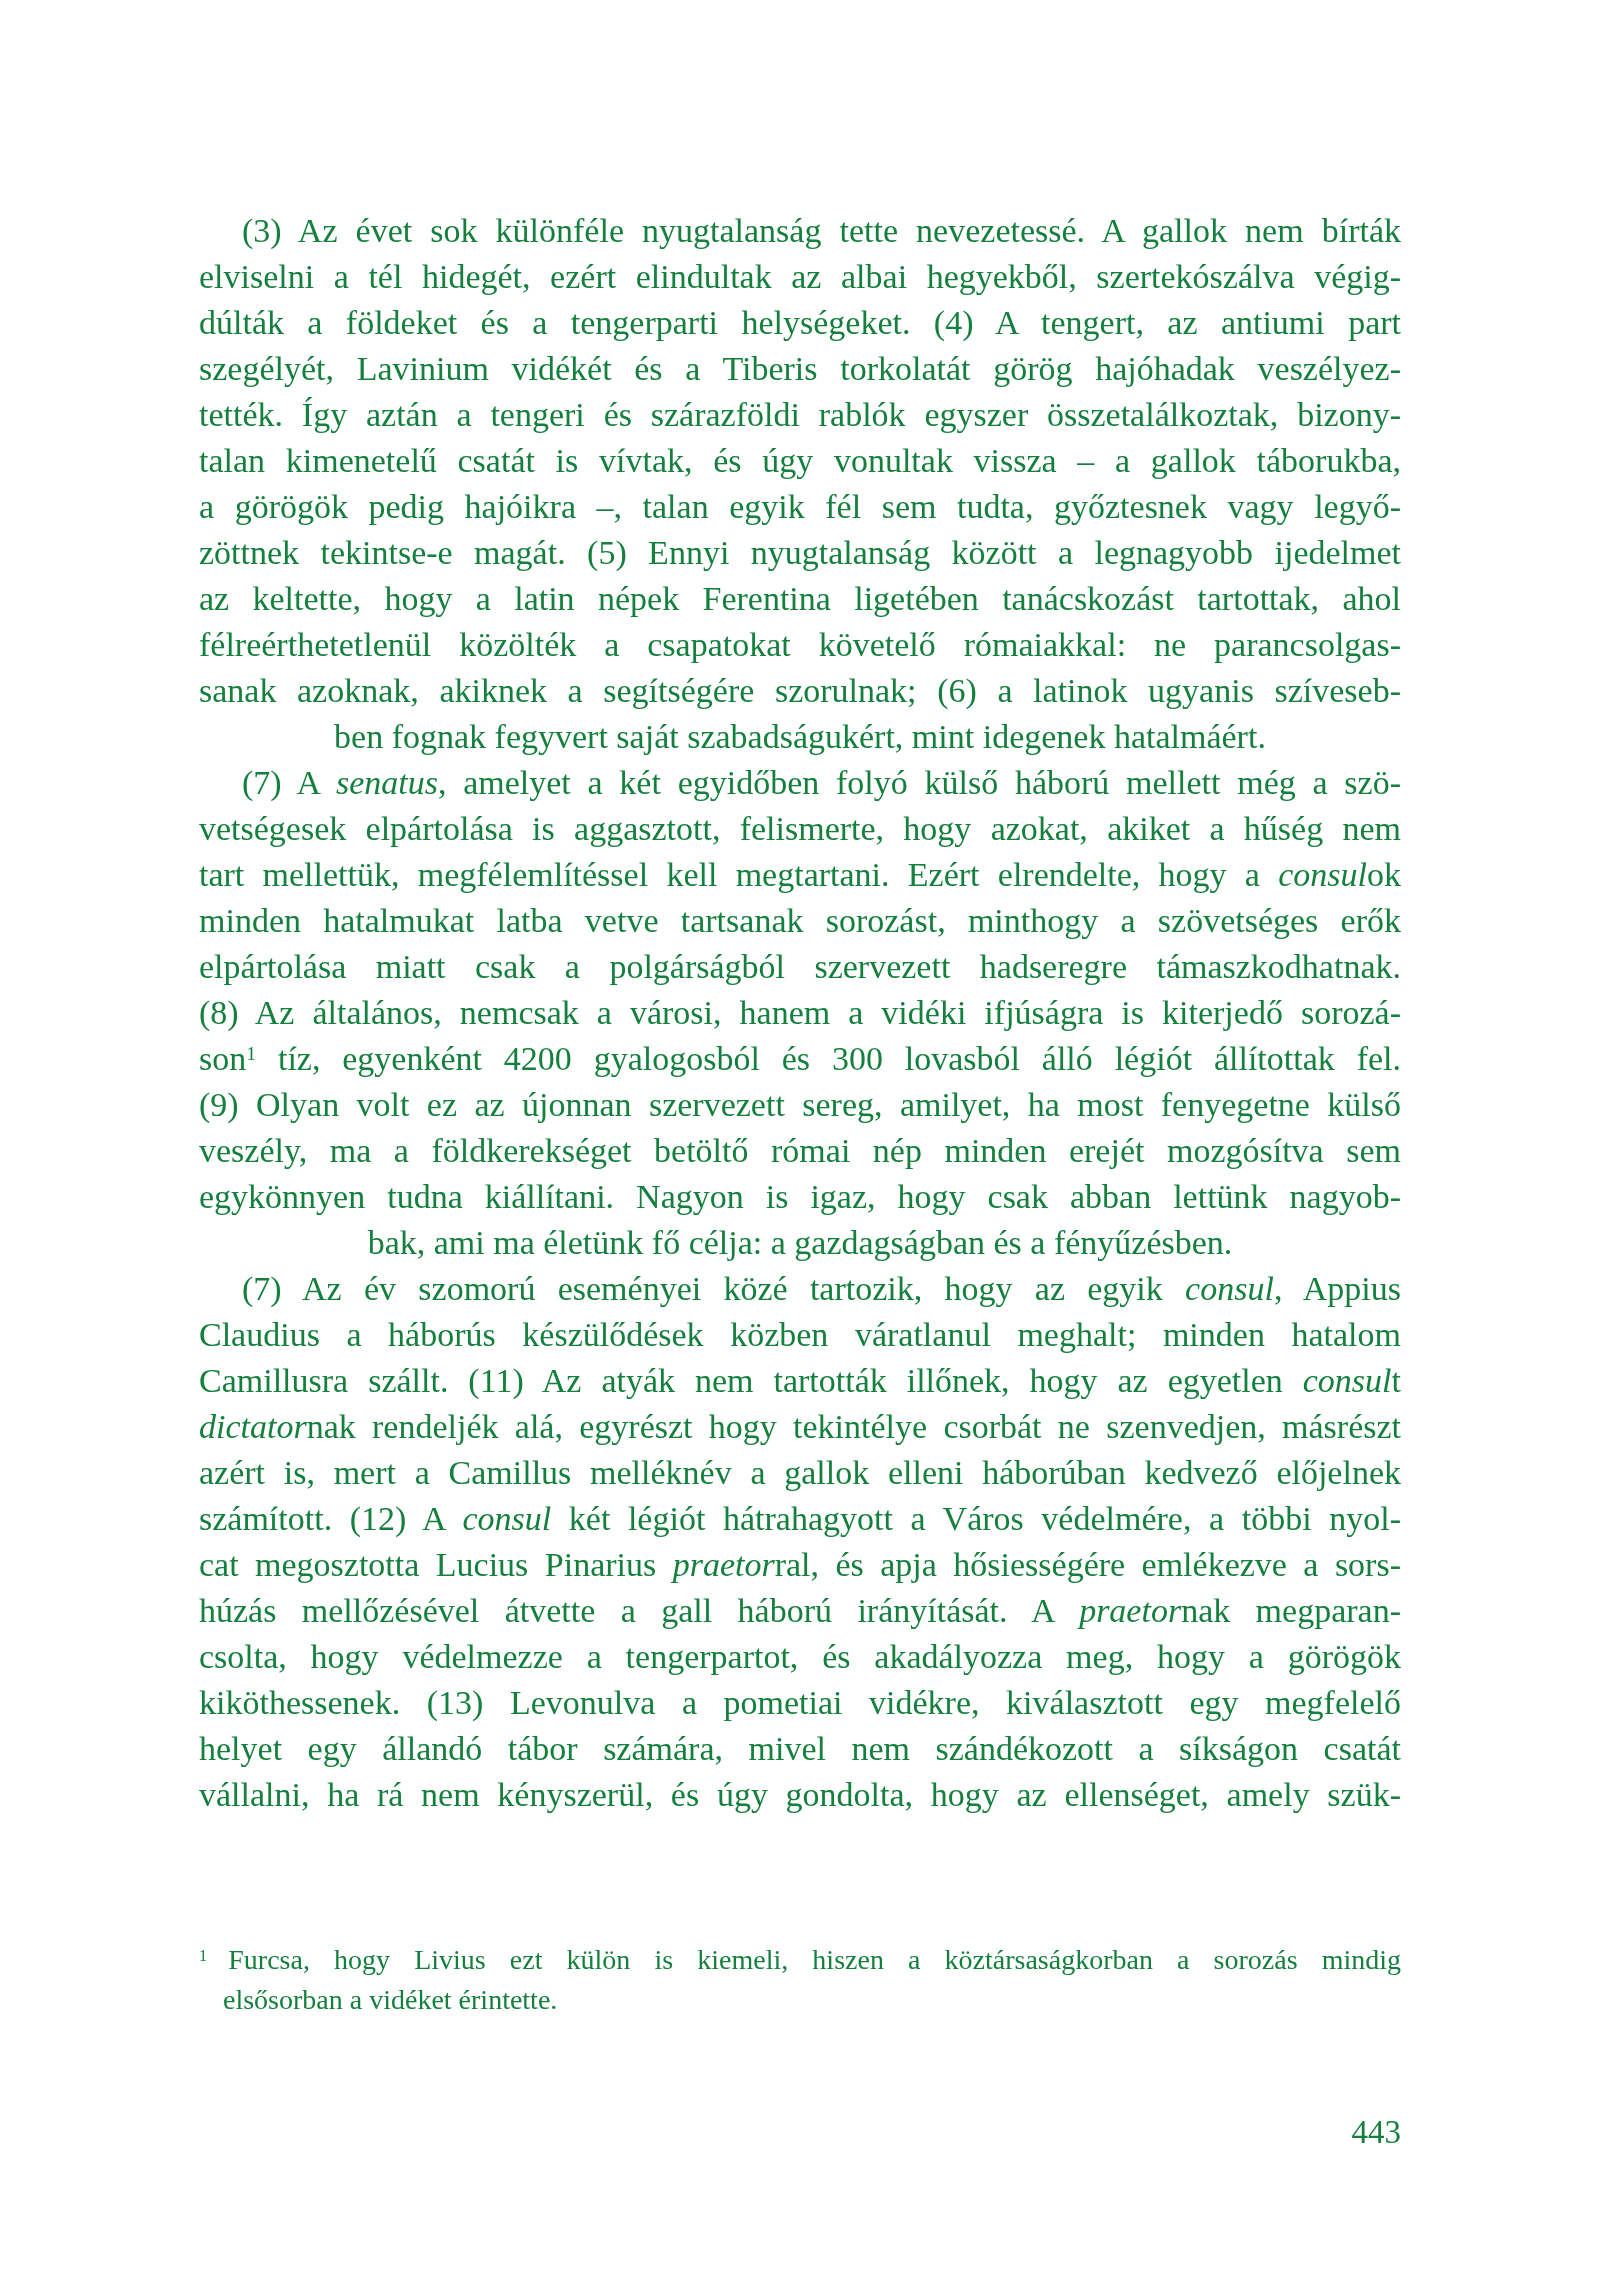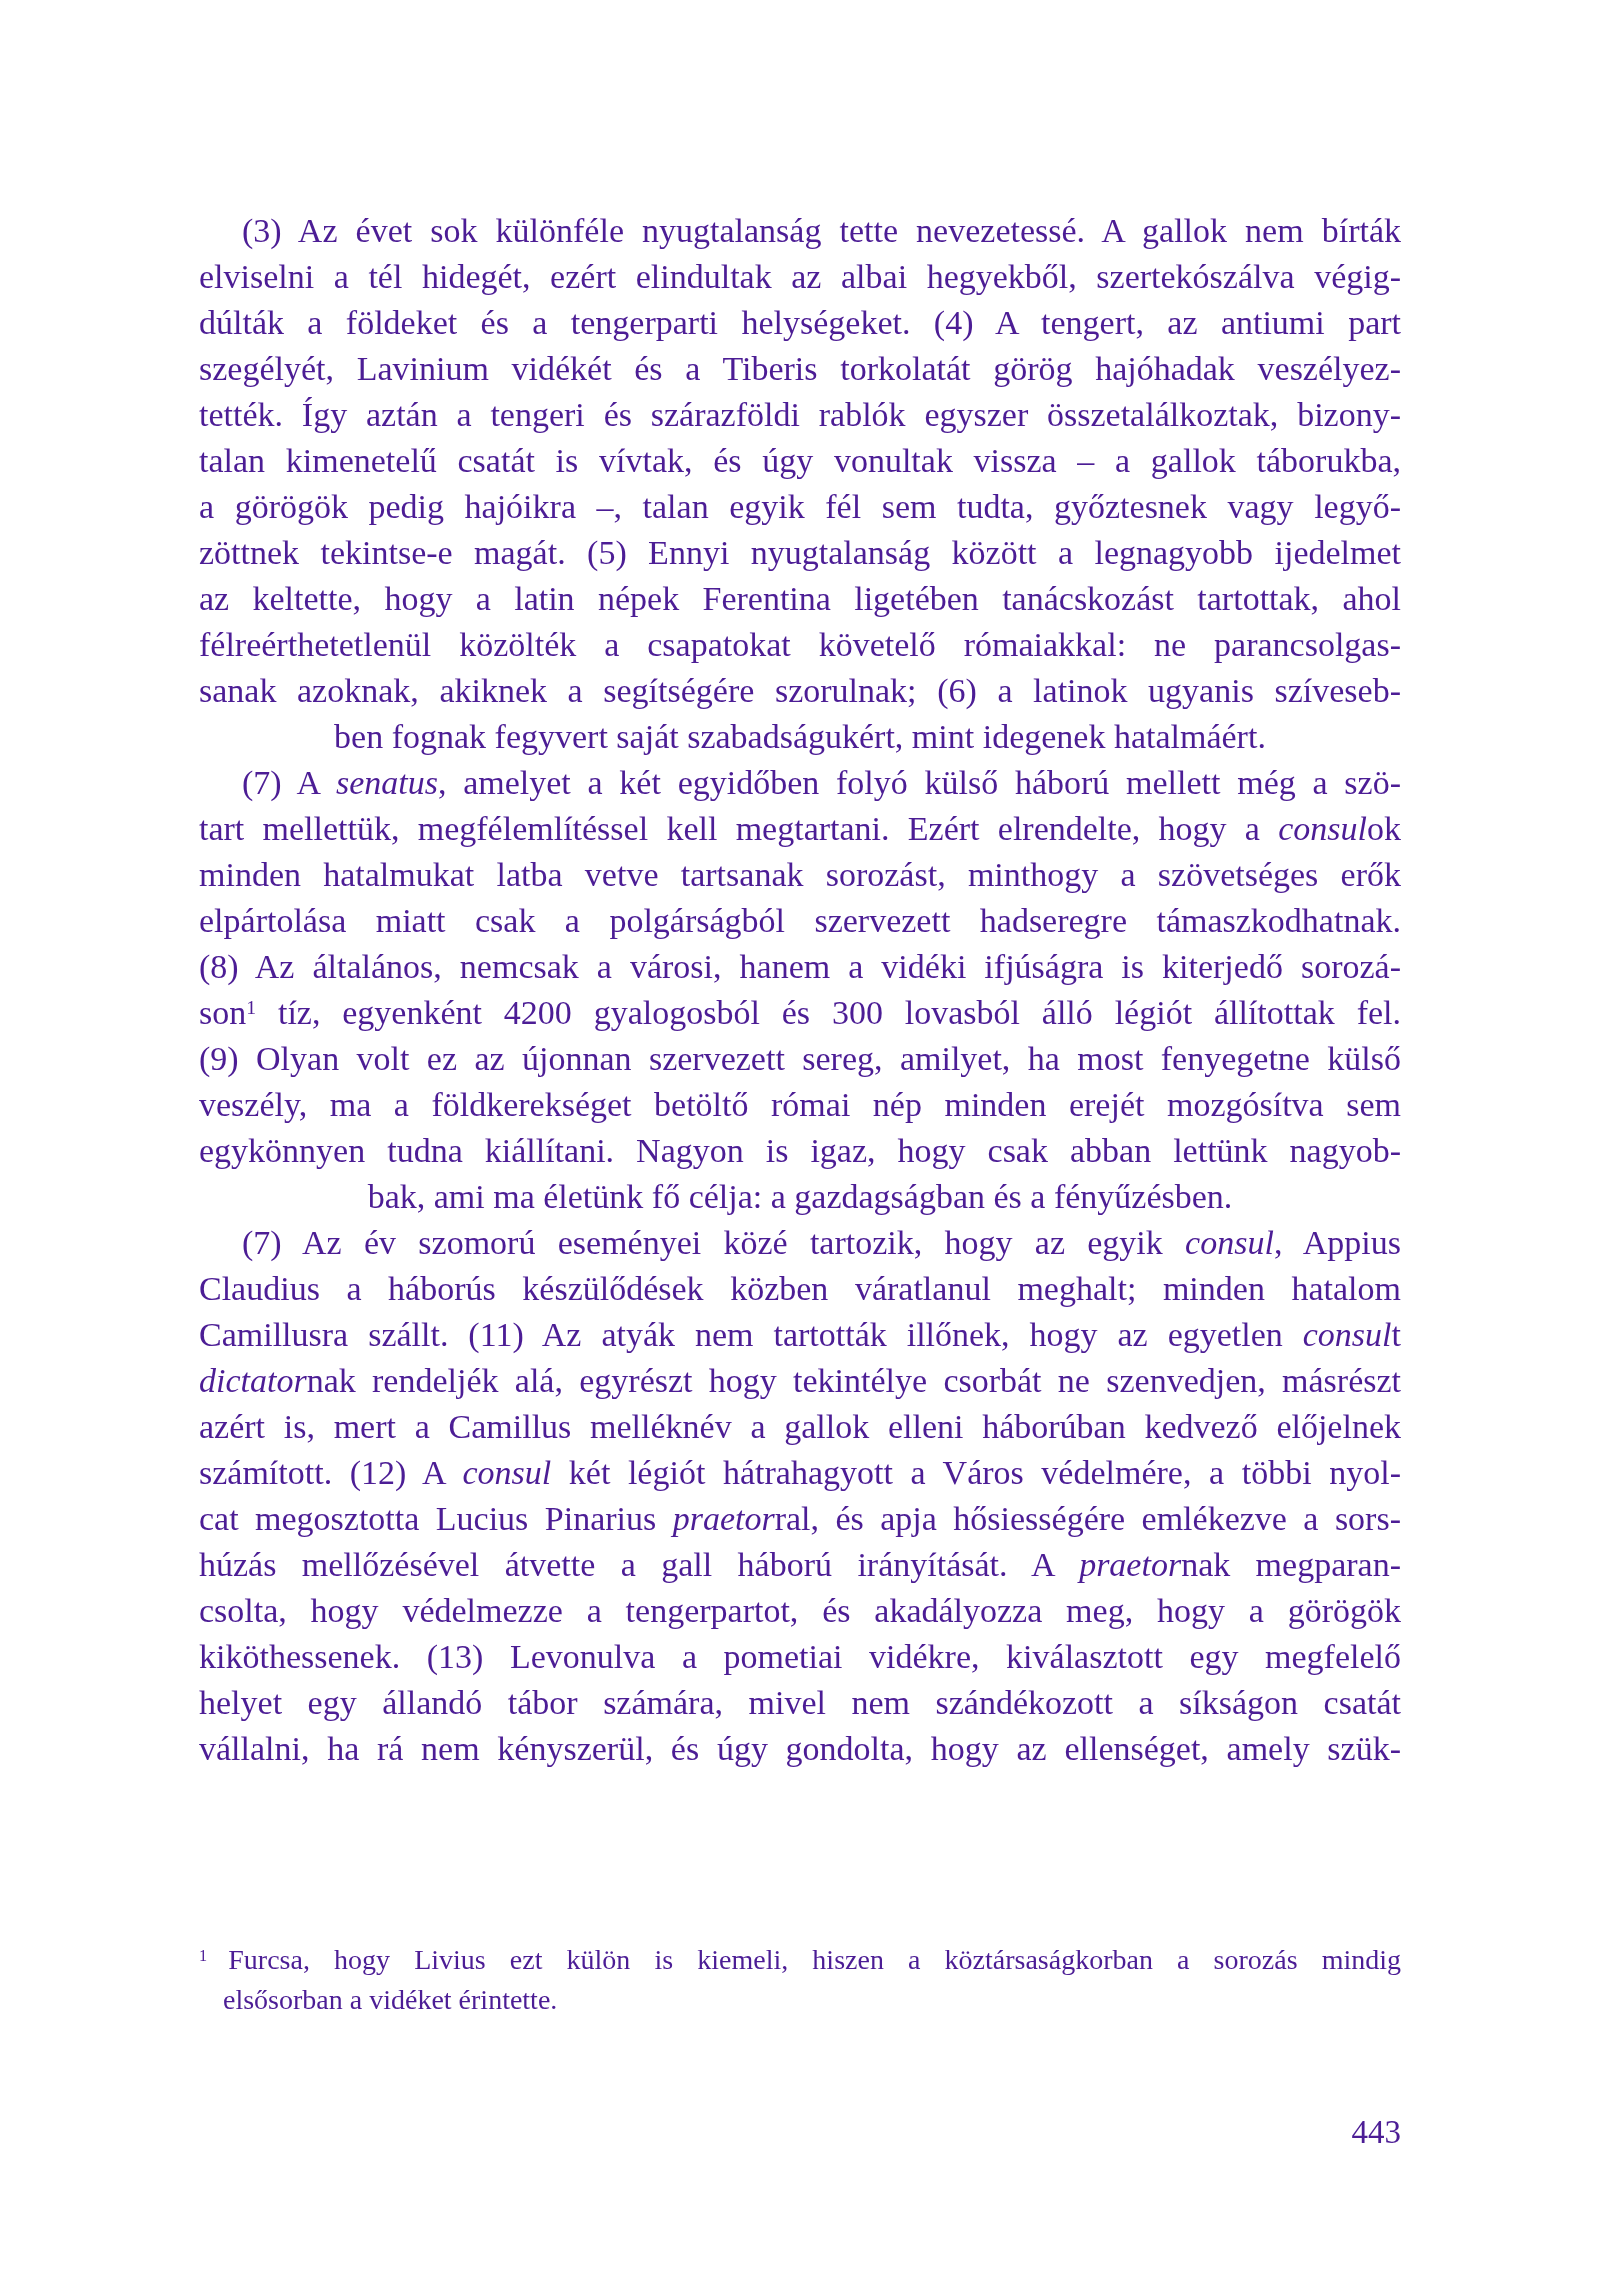--- a/index.html
+++ b/index.html
@@ -5,21 +5,21 @@
   html, body {
     margin: 0;
     padding: 0;
     background: #e8e8e8;
   }
   .page {
     position: relative;
     width: 1605px;
     height: 2295px;
     background: #ffffff;
-    color: #4c1d95;
+    color: #15803d;
     font-family: "Liberation Serif", "DejaVu Serif", serif;
     overflow: hidden;
   }
   .body-text {
     position: absolute;
     left: 199px;
     top: 208px;
     width: 1202px;
     font-size: 34px;
   }
@@ -90,20 +90,21 @@
         <div class="line j"><span>talan kimenetelű csatát is vívtak, és úgy vonultak vissza – a gallok táborukba,</span></div>
         <div class="line j"><span>a görögök pedig hajóikra –, talan egyik fél sem tudta, győztesnek vagy legyő-</span></div>
         <div class="line j"><span>zöttnek tekintse-e magát. (5) Ennyi nyugtalanság között a legnagyobb ijedelmet</span></div>
         <div class="line j"><span>az keltette, hogy a latin népek Ferentina ligetében tanácskozást tartottak, ahol</span></div>
         <div class="line j"><span>félreérthetetlenül közölték a csapatokat követelő rómaiakkal: ne parancsolgas-</span></div>
         <div class="line j"><span>sanak azoknak, akiknek a segítségére szorulnak; (6) a latinok ugyanis szíveseb-</span></div>
         <div class="line"><span>ben fognak fegyvert saját szabadságukért, mint idegenek hatalmáért.</span></div>
       </div>
       <div>
         <div class="line j ind"><span>(7) A </span><em>senatus</em><span>, amelyet a két egyidőben folyó külső háború mellett még a szö-</span></div>
+        <div class="line j"><span>vetségesek elpártolása is aggasztott, felismerte, hogy azokat, akiket a hűség nem</span></div>
         <div class="line j"><span>tart mellettük, megfélemlítéssel kell megtartani. Ezért elrendelte, hogy a </span><em>consul</em><span>ok</span></div>
         <div class="line j"><span>minden hatalmukat latba vetve tartsanak sorozást, minthogy a szövetséges erők</span></div>
         <div class="line j"><span>elpártolása miatt csak a polgárságból szervezett hadseregre támaszkodhatnak.</span></div>
         <div class="line j"><span>(8) Az általános, nemcsak a városi, hanem a vidéki ifjúságra is kiterjedő sorozá-</span></div>
         <div class="line j"><span>son</span><sup>1</sup><span> tíz, egyenként 4200 gyalogosból és 300 lovasból álló légiót állítottak fel.</span></div>
         <div class="line j"><span>(9) Olyan volt ez az újonnan szervezett sereg, amilyet, ha most fenyegetne külső</span></div>
         <div class="line j"><span>veszély, ma a földkerekséget betöltő római nép minden erejét mozgósítva sem</span></div>
         <div class="line j"><span>egykönnyen tudna kiállítani. Nagyon is igaz, hogy csak abban lettünk nagyob-</span></div>
         <div class="line"><span>bak, ami ma életünk fő célja: a gazdagságban és a fényűzésben.</span></div>
       </div>

